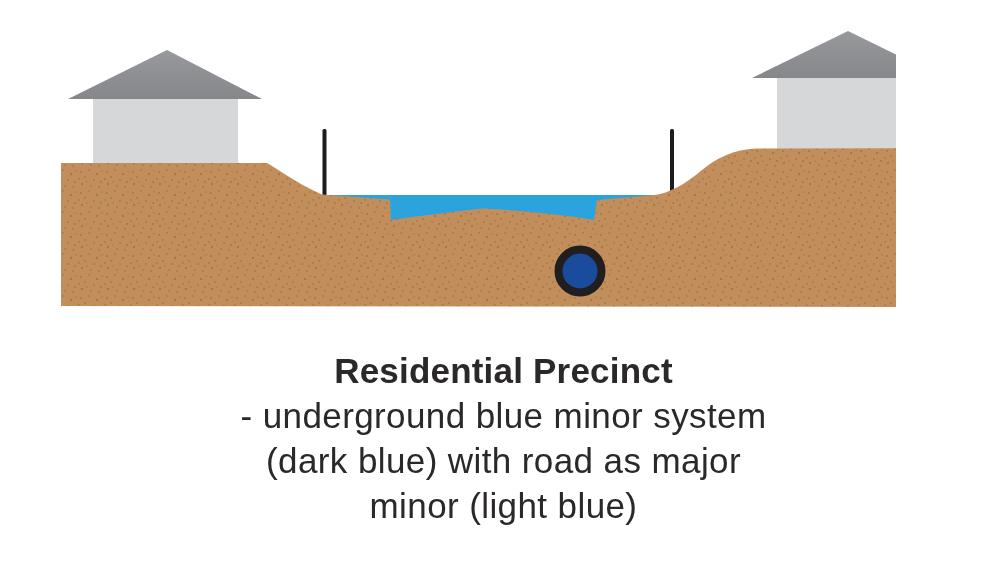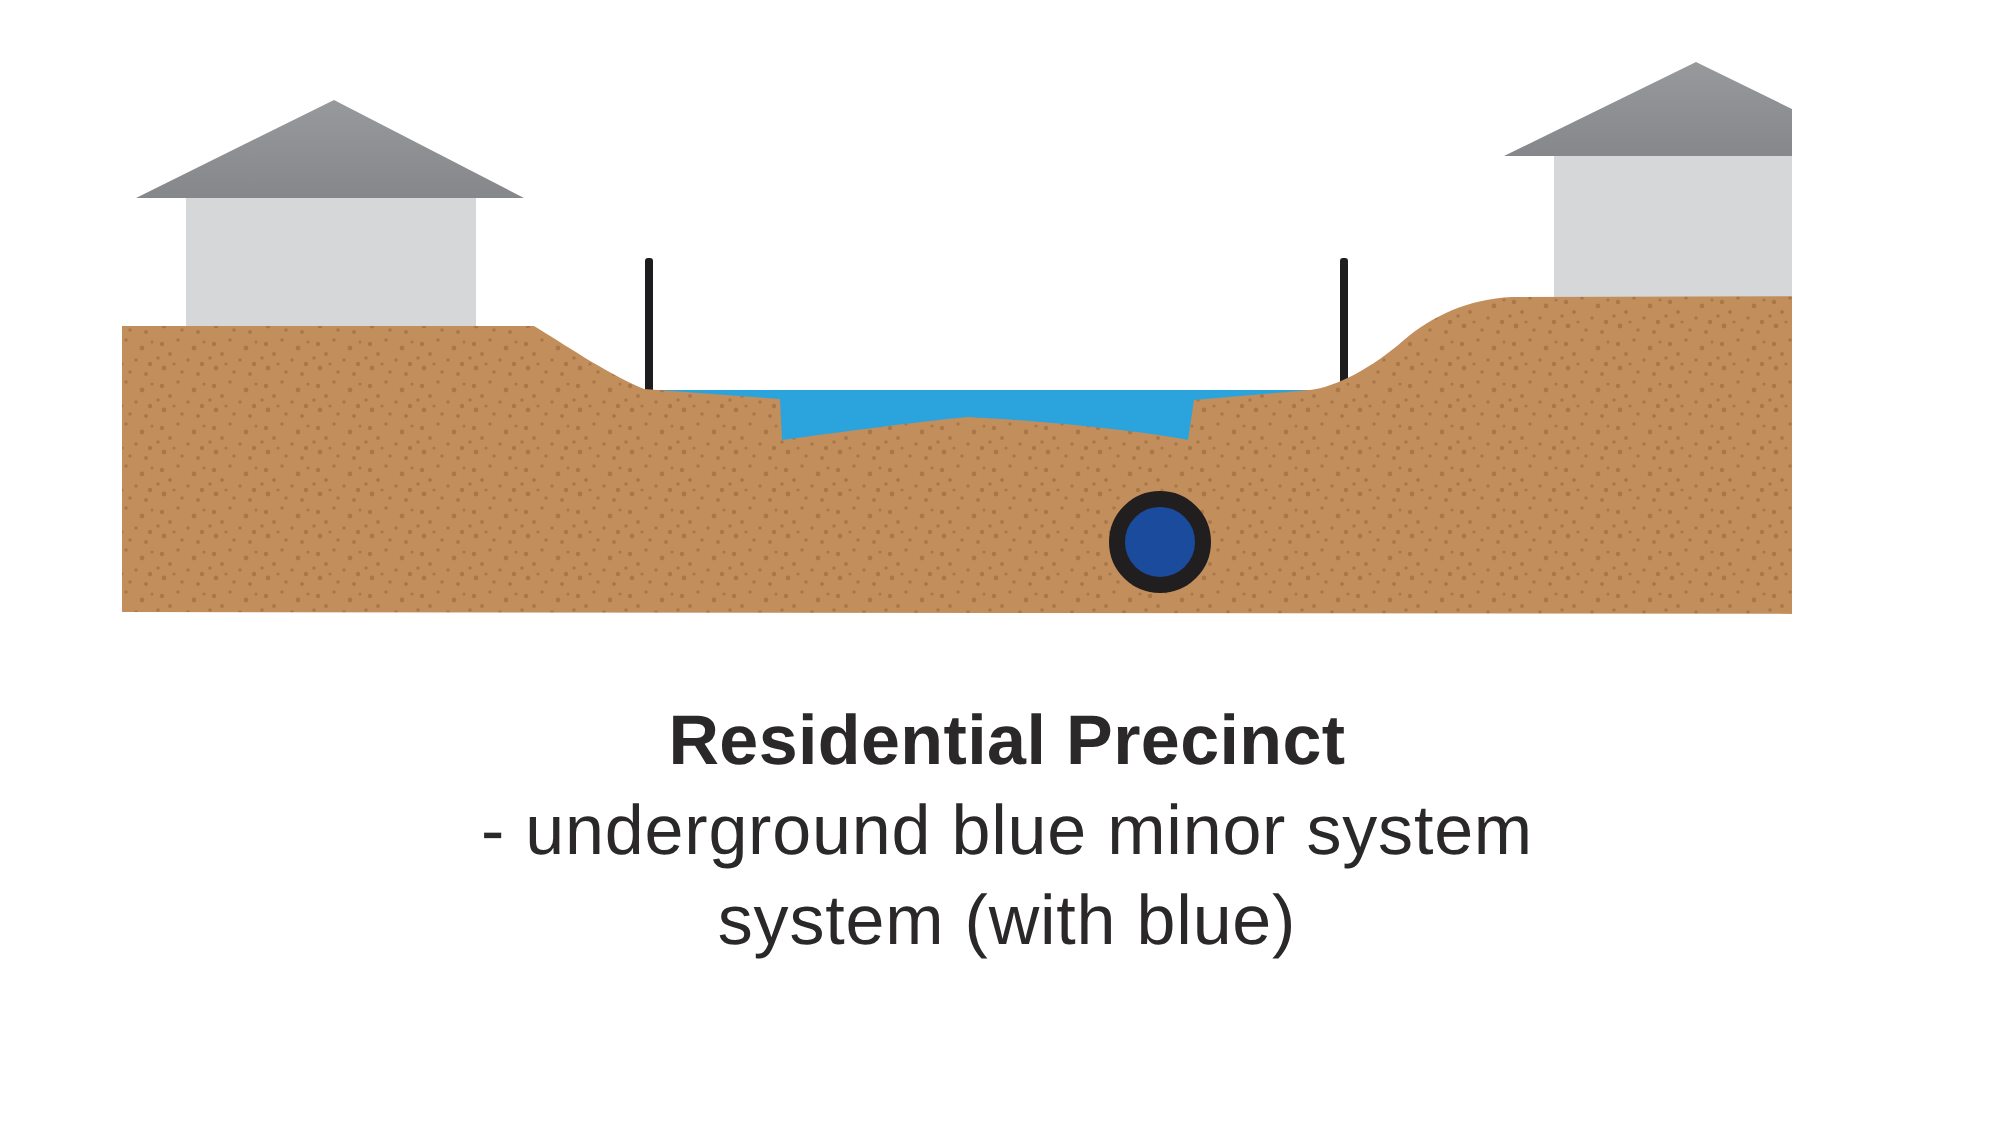--- a/index.html
+++ b/index.html
@@ -99,16 +99,17 @@
              L 948 307
              L 61 306
              Z" fill="url(#speckle)"></path>
 
     <circle cx="580" cy="271" r="21.5" stroke-width="8" fill="#1b4b9d" stroke="#211e1f"></circle>
   </svg>
 
   <div class="caption">
     <div class="title">Residential Precinct</div>
     <div>- underground blue minor system</div>
-    <div>system (with blue)</div>
+    <div>(dark blue) with road as major</div>
+    <div>minor (light blue)</div>
   </div>
 
 </div>
 
 </body></html>

